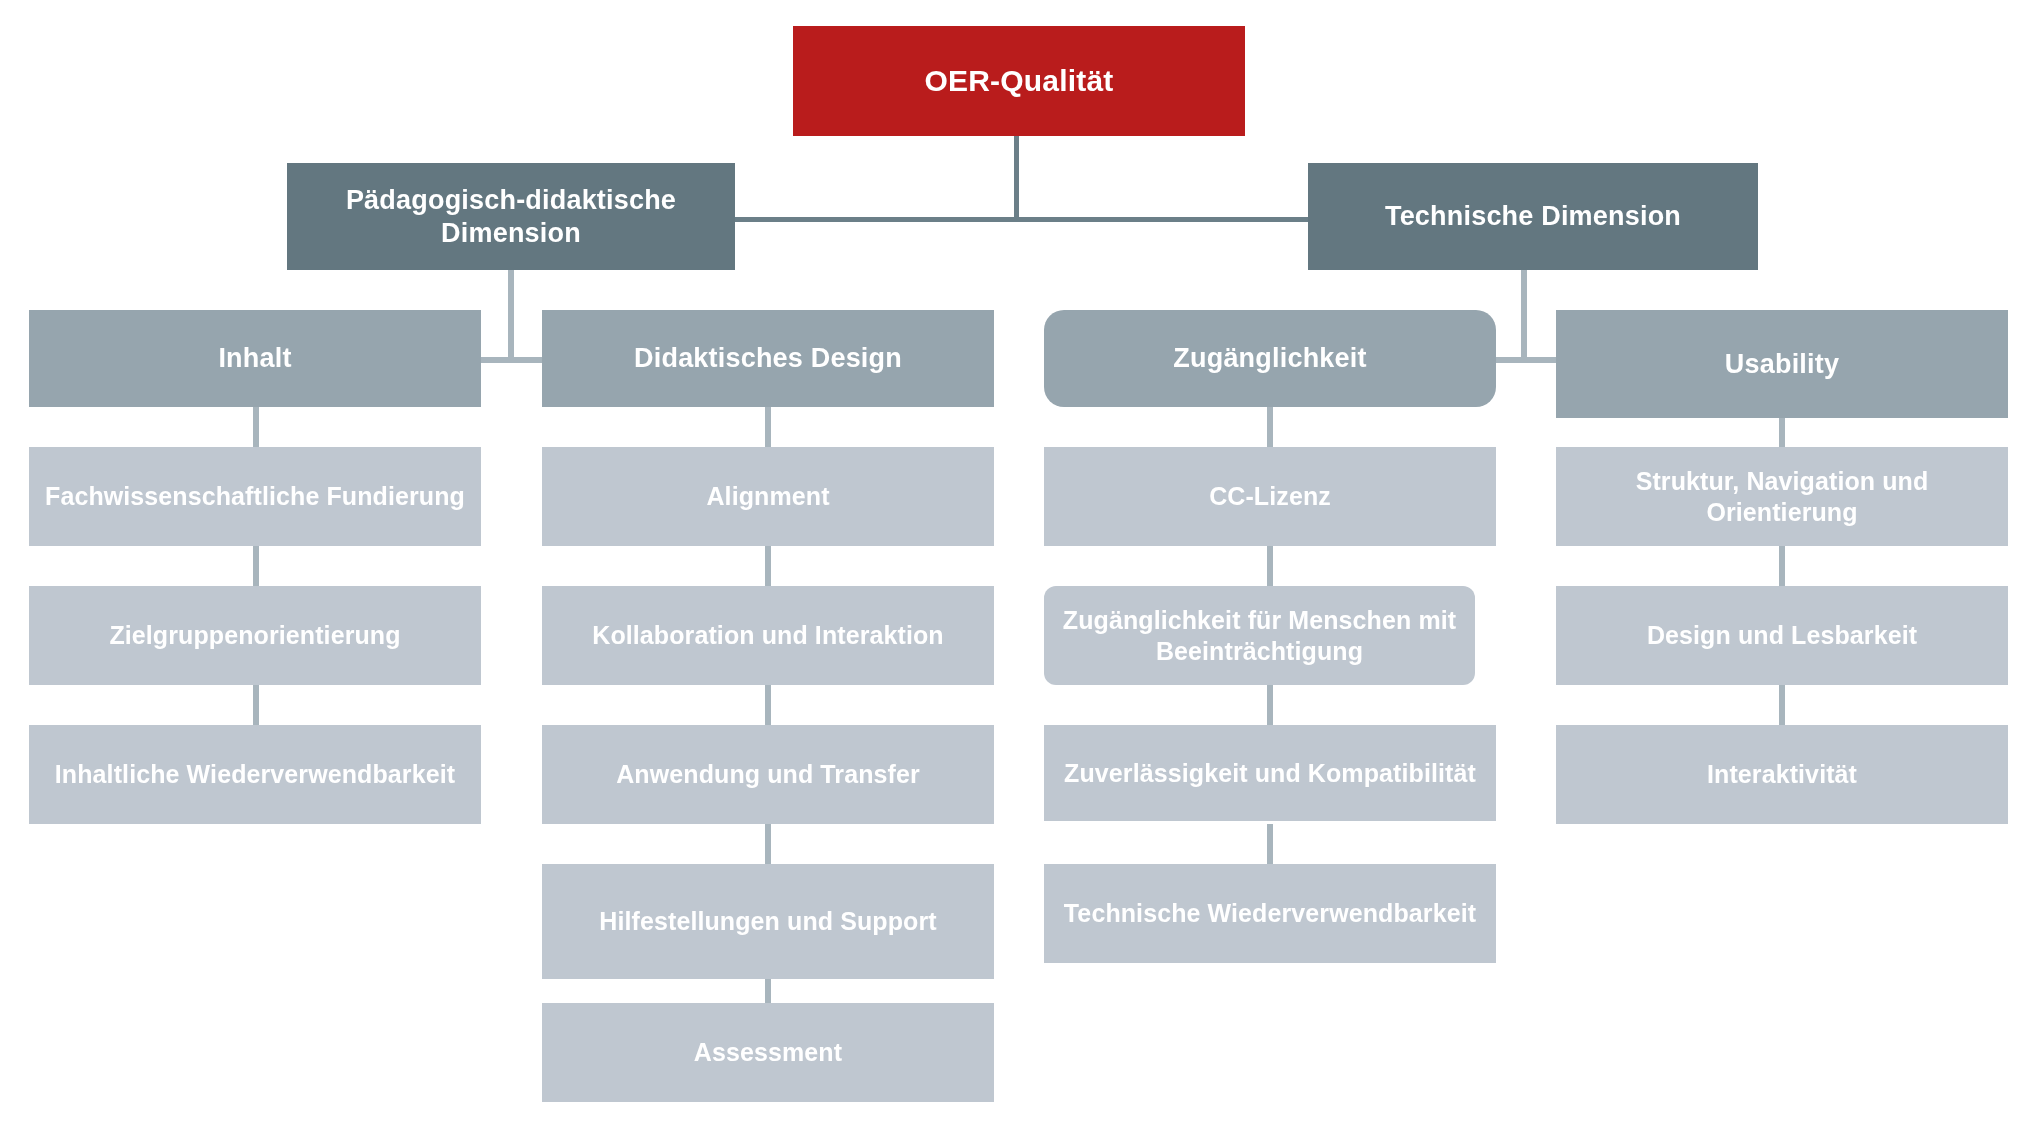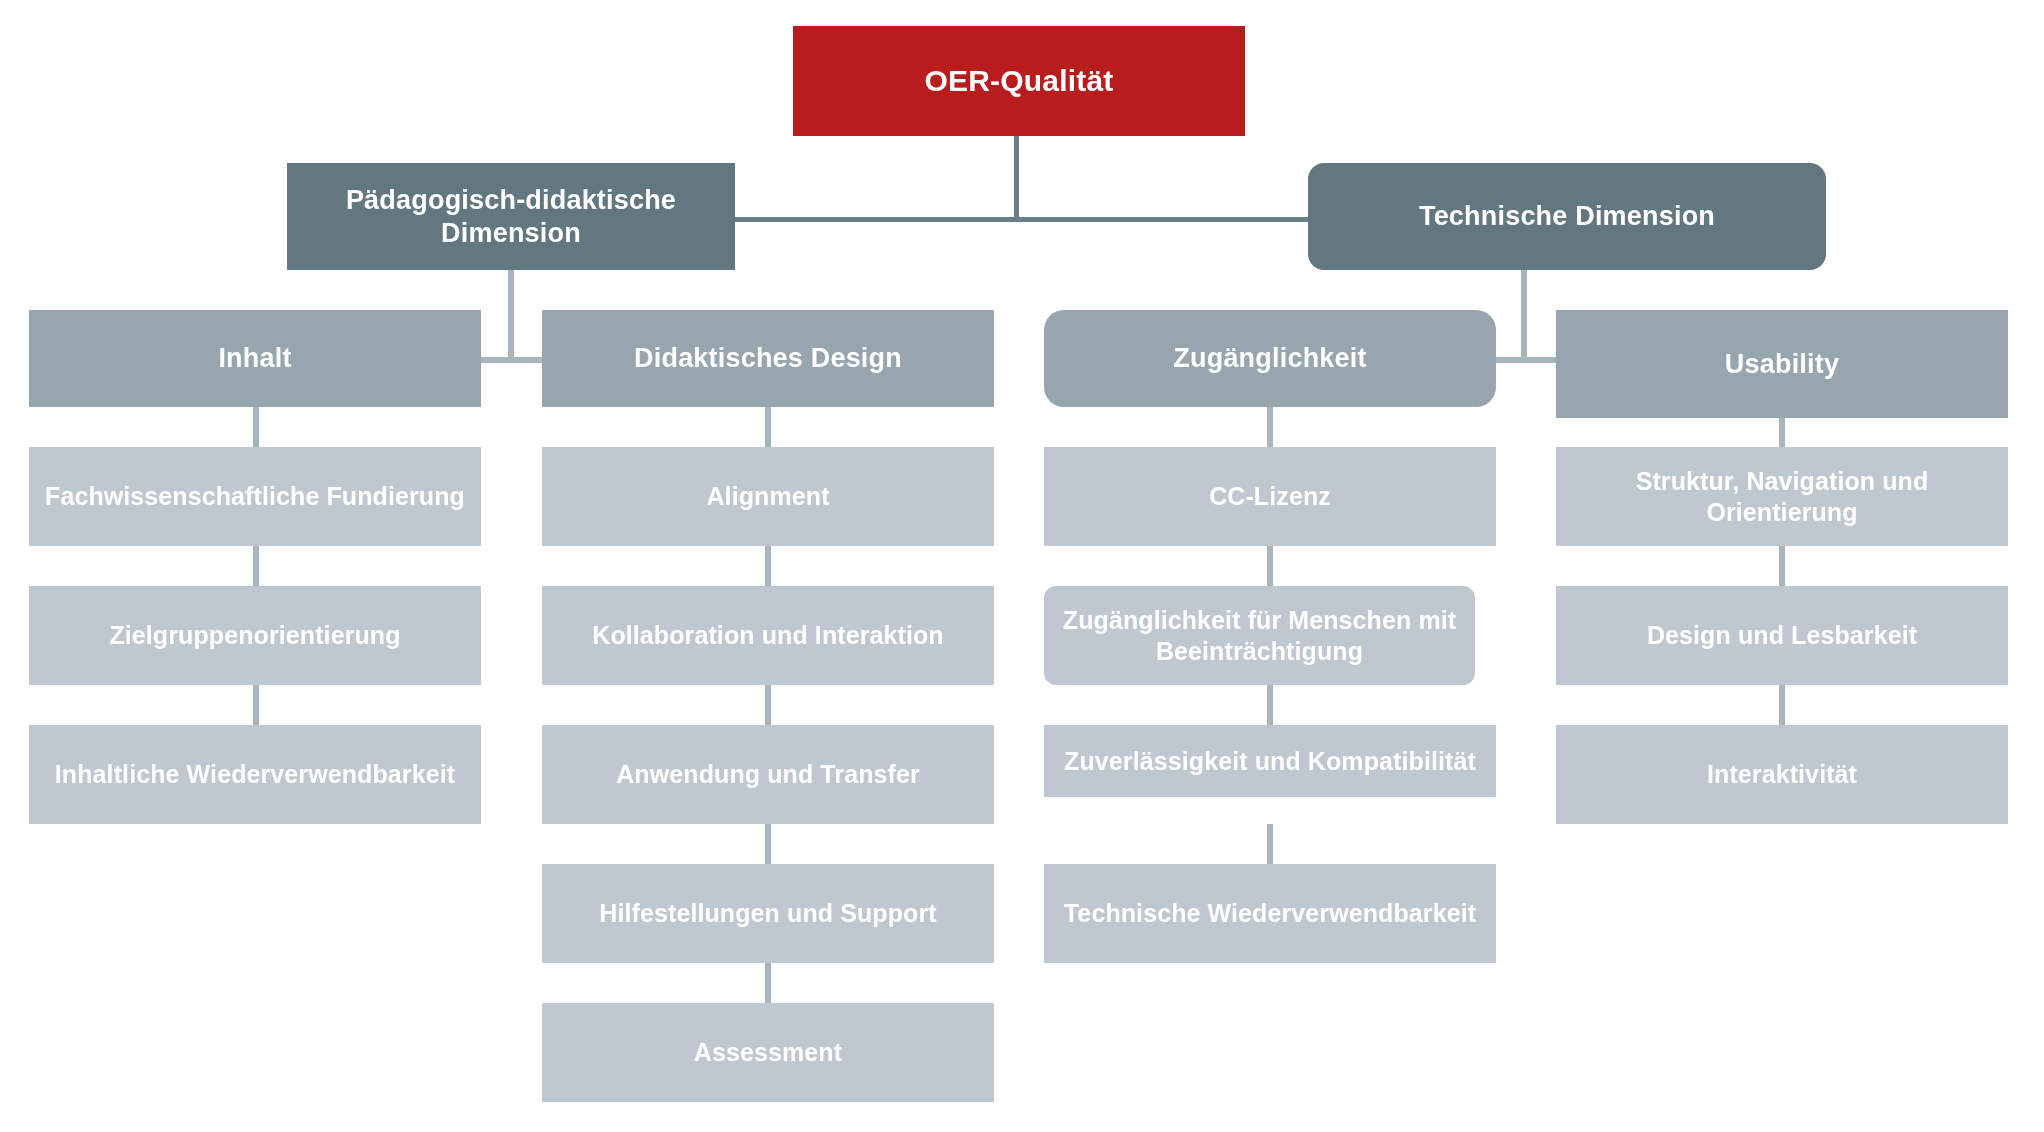--- a/index.html
+++ b/index.html
@@ -62,39 +62,39 @@
   <div class="conn light" style="left:1267px; top:685px; width:6px; height:40px;"></div>
   <div class="conn light" style="left:1267px; top:824px; width:6px; height:40px;"></div>
 
   <div class="conn light" style="left:1779px; top:407px; width:6px; height:40px;"></div>
   <div class="conn light" style="left:1779px; top:546px; width:6px; height:40px;"></div>
   <div class="conn light" style="left:1779px; top:685px; width:6px; height:40px;"></div>
 
   <div class="node lvl1" style="left:793px; top:26px; width:452px; height:110px;">OER-Qualität</div>
 
   <div class="node lvl2" style="left:287px; top:163px; width:448px; height:107px;">Pädagogisch-didaktische Dimension</div>
-  <div class="node lvl2" style="left:1308px; top:163px; width:518px; height:107px;border-radius:16px;">Technische Dimension</div>
+  <div class="node lvl2" style="left:1308px; top:163px; width:450px; height:107px;">Technische Dimension</div>
 
   <div class="node lvl3" style="left:29px; top:310px; width:452px; height:97px;">Inhalt</div>
   <div class="node lvl3" style="left:542px; top:310px; width:452px; height:97px;">Didaktisches Design</div>
   <div class="node lvl3" style="left:1044px; top:310px; width:452px; height:97px;border-radius:20px;">Zugänglichkeit</div>
   <div class="node lvl3" style="left:1556px; top:310px; width:452px; height:108px;">Usability</div>
 
   <div class="node leaf" style="left:29px; top:447px; width:452px; height:99px;">Fachwissenschaftliche Fundierung</div>
   <div class="node leaf" style="left:29px; top:586px; width:452px; height:99px;">Zielgruppenorientierung</div>
   <div class="node leaf" style="left:29px; top:725px; width:452px; height:99px;">Inhaltliche Wiederverwendbarkeit</div>
 
   <div class="node leaf" style="left:542px; top:447px; width:452px; height:99px;">Alignment</div>
   <div class="node leaf" style="left:542px; top:586px; width:452px; height:99px;">Kollaboration und Interaktion</div>
   <div class="node leaf" style="left:542px; top:725px; width:452px; height:99px;">Anwendung und Transfer</div>
-  <div class="node leaf" style="left:542px; top:864px; width:452px; height:99px;">Hilfestellungen und Support</div>
+  <div class="node leaf" style="left:542px; top:864px; width:452px; height:115px;">Hilfestellungen und Support</div>
   <div class="node leaf" style="left:542px; top:1003px; width:452px; height:99px;">Assessment</div>
 
   <div class="node leaf" style="left:1044px; top:447px; width:452px; height:99px;">CC-Lizenz</div>
   <div class="node leaf" style="left:1044px; top:586px; width:431px; height:99px;border-radius:12px;">Zugänglichkeit für Menschen mit Beeinträchtigung</div>
-  <div class="node leaf" style="left:1044px; top:725px; width:452px; height:72px;">Zuverlässigkeit und Kompatibilität</div>
+  <div class="node leaf" style="left:1044px; top:725px; width:452px; height:96px;">Zuverlässigkeit und Kompatibilität</div>
   <div class="node leaf" style="left:1044px; top:864px; width:452px; height:99px;">Technische Wiederverwendbarkeit</div>
 
   <div class="node leaf" style="left:1556px; top:447px; width:452px; height:99px;">Struktur, Navigation und Orientierung</div>
   <div class="node leaf" style="left:1556px; top:586px; width:452px; height:99px;">Design und Lesbarkeit</div>
   <div class="node leaf" style="left:1556px; top:725px; width:452px; height:99px;">Interaktivität</div>
 
 </div>
 
 </body></html>

